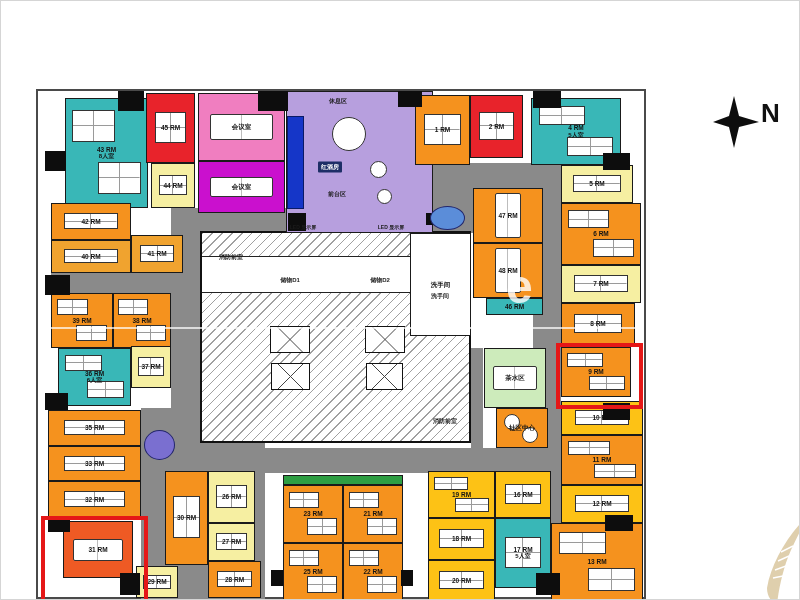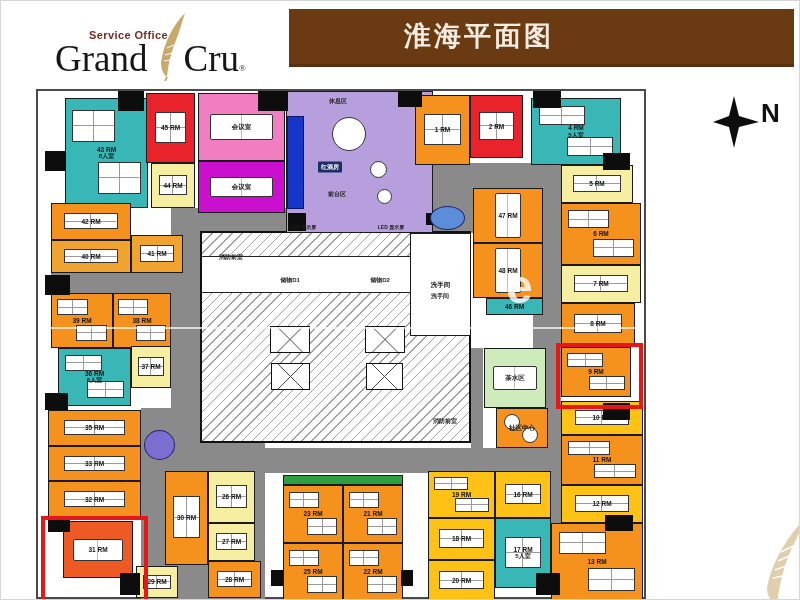--- a/index.html
+++ b/index.html
@@ -58,32 +58,20 @@
         opacity:.8;z-index:20;}
   .wm-letters{position:absolute;left:392px;top:228px;font-size:13px;font-weight:700;
         color:#fff;opacity:.8;letter-spacing:7px;z-index:20;white-space:nowrap;}
   #corner-feather{position:absolute;left:752px;top:515px;width:60px;height:90px;opacity:.55;}
 </style>
 </head>
 <body>
 
 <div id="page">
 
-  <div id="logo">
-    <div class="brand-top">Service Office</div>
-    <div class="brand-main"><span>Grand</span><span style="display:inline-block;width:36px;"></span><span>Cru</span><span class="reg">®</span></div>
-    <svg id="logo-feather" viewBox="0 0 34 70">
-      <path d="M30,2 C18,14 8,34 6,52 C6,58 8,63 12,66 C13,56 15,44 20,32 C24,22 27,11 30,2 Z" fill="#c9a96a"></path>
-      <path d="M12,66 L10,70" stroke="#c9a96a" stroke-width="2"></path>
-      <path d="M9,50 L15,49 M10,44 L17,42 M12,37 L19,34" stroke="#fff" stroke-width="1"></path>
-    </svg>
-  </div>
-  <div id="title-bar">
-    <h1>淮海平面图</h1>
-  </div>
 
   <div id="compass">
     <svg width="46" height="52" viewBox="0 0 46 52">
       <polygon points="21,0 26,20 46,26 26,31 21,52 16,31 0,26 16,20" fill="#0d0d0d"></polygon>
     </svg>
     <span class="nletter">N</span>
   </div>
 
   <div id="plan">
     <div class="wm-line"></div>

